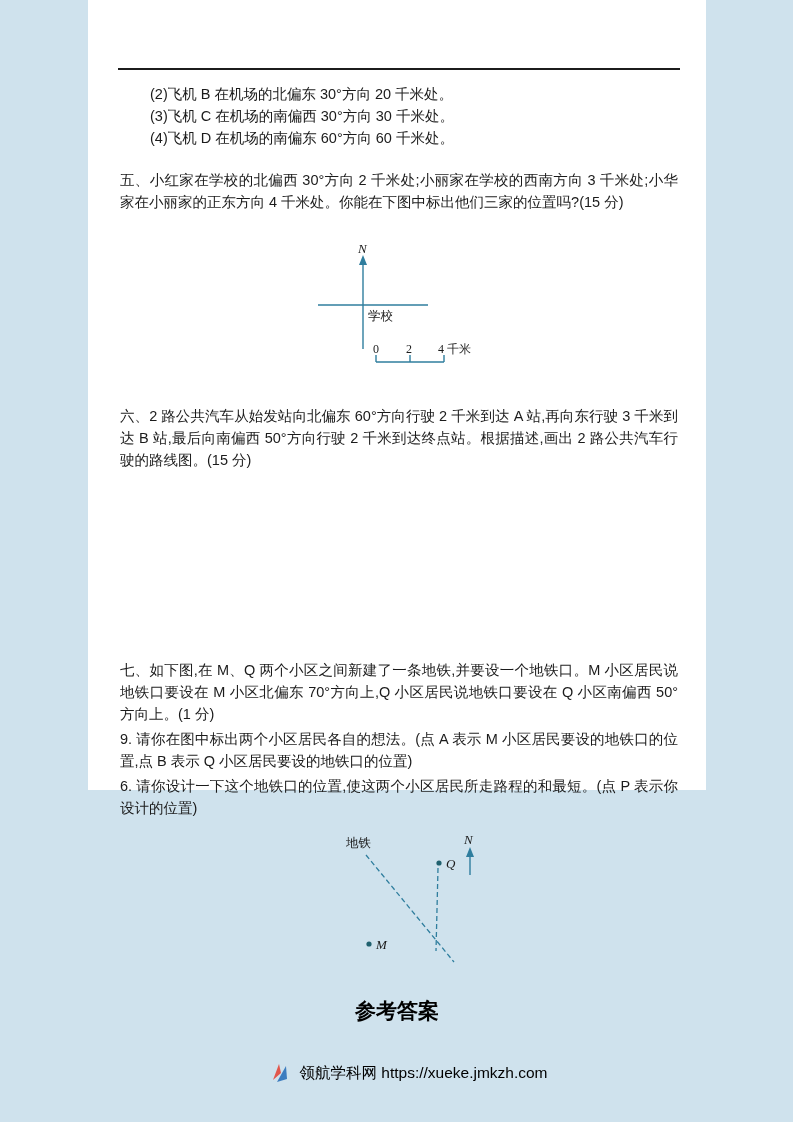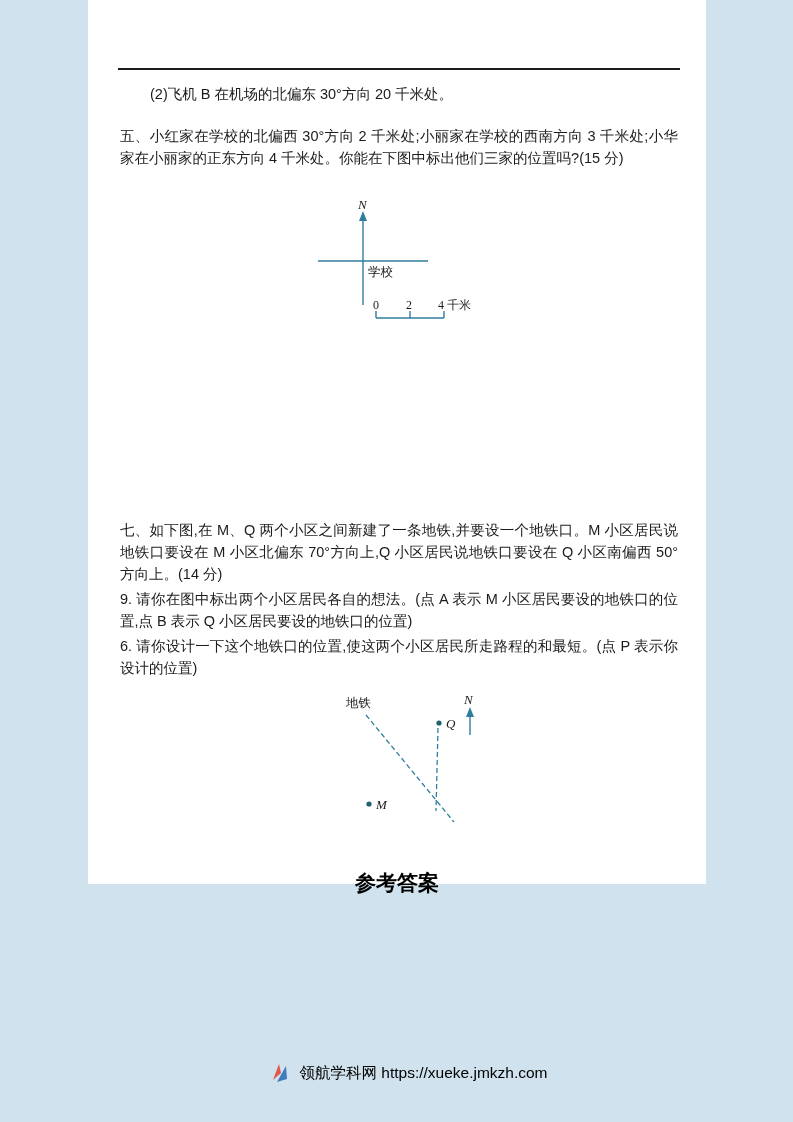--- a/index.html
+++ b/index.html
@@ -5,38 +5,38 @@
   html,body{margin:0;padding:0;}
   body{
     width:793px;height:1122px;
     background:#cfe2ed;
     font-family:"Liberation Sans","DejaVu Sans",sans-serif;
     color:#1b1b1b;
   }
   .canvas{position:relative;width:793px;height:1122px;overflow:hidden;}
   .paper{
     position:absolute;left:88px;top:0;
-    width:618px;height:884px;
+    width:618px;height:790px;
     background:#ffffff;
   }
   .top-rule{
     margin:68px 26px 0 30px;
     border:none;border-top:2px solid #1c1c1c;height:0;
   }
   p{margin:0;font-size:14.5px;line-height:22px;text-align:justify;}
   .items{margin:13px 28px 0 62px;}
   .q{margin:20px 28px 0 32px;}
   .q6{margin-top:30px;}
   .sub{margin:3px 28px 0 32px;}
   .blank-space{height:168px;}
   .diagram1-wrap{margin:26px 0 0 222px;width:190px;}
   .diagram2-wrap{margin:12px 0 0 252px;width:160px;text-decoration:underline;}
   svg text{font-family:"Liberation Serif","DejaVu Serif",serif;}
   .answer-heading{
-    margin:34px 0 0 0;
+    margin:22px 0 0 0;
     text-align:center;
     font-size:21px;font-weight:bold;color:#000;
     font-family:"Liberation Sans","DejaVu Sans",sans-serif;
   }
   .footer{
     position:absolute;left:0;top:1062px;width:793px;
     display:flex;justify-content:center;align-items:center;gap:8px;
     color:#000000;font-size:15.5px;
     font-family:"Liberation Sans","DejaVu Sans",sans-serif;
     padding-left:12px;
@@ -46,20 +46,22 @@
 </head>
 <body>
 
 <div class="canvas">
   <div class="paper">
 
     <hr class="top-rule">
 
     <div class="items">
       <p>(2)飞机 B 在机场的北偏东 30°方向 20 千米处。</p>
+      <p>(3)飞机 C 在机场的南偏西 30°方向 30 千米处。</p>
+      <p>(4)飞机 D 在机场的南偏东 60°方向 60 千米处。</p>
     </div>
 
     <p class="q">五、小红家在学校的北偏西 30°方向 2 千米处;小丽家在学校的西南方向 3 千米处;小华家在小丽家的正东方向 4 千米处。你能在下图中标出他们三家的位置吗?(15 分)</p>
 
     <div class="diagram1-wrap">
       <svg width="190" height="132" viewBox="0 0 190 132">
         <text x="48" y="14" font-size="13" font-style="italic" fill="#1b1b1b">N</text>
         <polygon points="53,16 49,26 57,26" fill="#2f7e9e"></polygon>
         <line x1="53" y1="22" x2="53" y2="110" stroke="#2f7e9e" stroke-width="1.4"></line>
         <line x1="8" y1="66" x2="118" y2="66" stroke="#2f7e9e" stroke-width="1.4"></line>
@@ -67,24 +69,25 @@
         <text x="63" y="114" font-size="12" fill="#1b1b1b" font-family="Liberation Sans, sans-serif">0</text>
         <text x="96" y="114" font-size="12" fill="#1b1b1b" font-family="Liberation Sans, sans-serif">2</text>
         <text x="128" y="114" font-size="12" fill="#1b1b1b" font-family="Liberation Sans, sans-serif">4 千米</text>
         <line x1="66" y1="123" x2="134" y2="123" stroke="#2f7e9e" stroke-width="1.4"></line>
         <line x1="66" y1="116" x2="66" y2="123" stroke="#2f7e9e" stroke-width="1.4"></line>
         <line x1="100" y1="116" x2="100" y2="123" stroke="#2f7e9e" stroke-width="1.4"></line>
         <line x1="134" y1="116" x2="134" y2="123" stroke="#2f7e9e" stroke-width="1.4"></line>
       </svg>
     </div>
 
+    <p class="q q6">六、2 路公共汽车从始发站向北偏东 60°方向行驶 2 千米到达 A 站,再向东行驶 3 千米到达 B 站,最后向南偏西 50°方向行驶 2 千米到达终点站。根据描述,画出 2 路公共汽车行驶的路线图。(15 分)</p>
 
     <div class="blank-space"></div>
 
-    <p class="q">七、如下图,在 M、Q 两个小区之间新建了一条地铁,并要设一个地铁口。M 小区居民说地铁口要设在 M 小区北偏东 70°方向上,Q 小区居民说地铁口要设在 Q 小区南偏西 50°方向上。(14 分)</p>
+    <p class="q">七、如下图,在 M、Q 两个小区之间新建了一条地铁,并要设一个地铁口。M 小区居民说地铁口要设在 M 小区北偏东 70°方向上,Q 小区居民说地铁口要设在 Q 小区南偏西 50°方向上。(1 分)</p>
     <p class="sub">9. 请你在图中标出两个小区居民各自的想法。(点 A 表示 M 小区居民要设的地铁口的位置,点 B 表示 Q 小区居民要设的地铁口的位置)</p>
     <p class="sub">6. 请你设计一下这个地铁口的位置,使这两个小区居民所走路程的和最短。(点 P 表示你设计的位置)</p>
 
     <div class="diagram2-wrap">
       <svg width="160" height="140" viewBox="0 0 160 140">
         <text x="6" y="16" font-size="12.5" fill="#1b1b1b" font-family="Liberation Sans, sans-serif">地铁</text>
         <line x1="26" y1="24" x2="114" y2="131" stroke="#2f7e9e" stroke-width="1.3" stroke-dasharray="5 3"></line>
         <circle cx="99" cy="32" r="2.6" fill="#20616f"></circle>
         <text x="106" y="37" font-size="13" font-style="italic" fill="#1b1b1b">Q</text>
         <line x1="98" y1="37" x2="96" y2="120" stroke="#2f7e9e" stroke-width="1.3" stroke-dasharray="5 3"></line>

